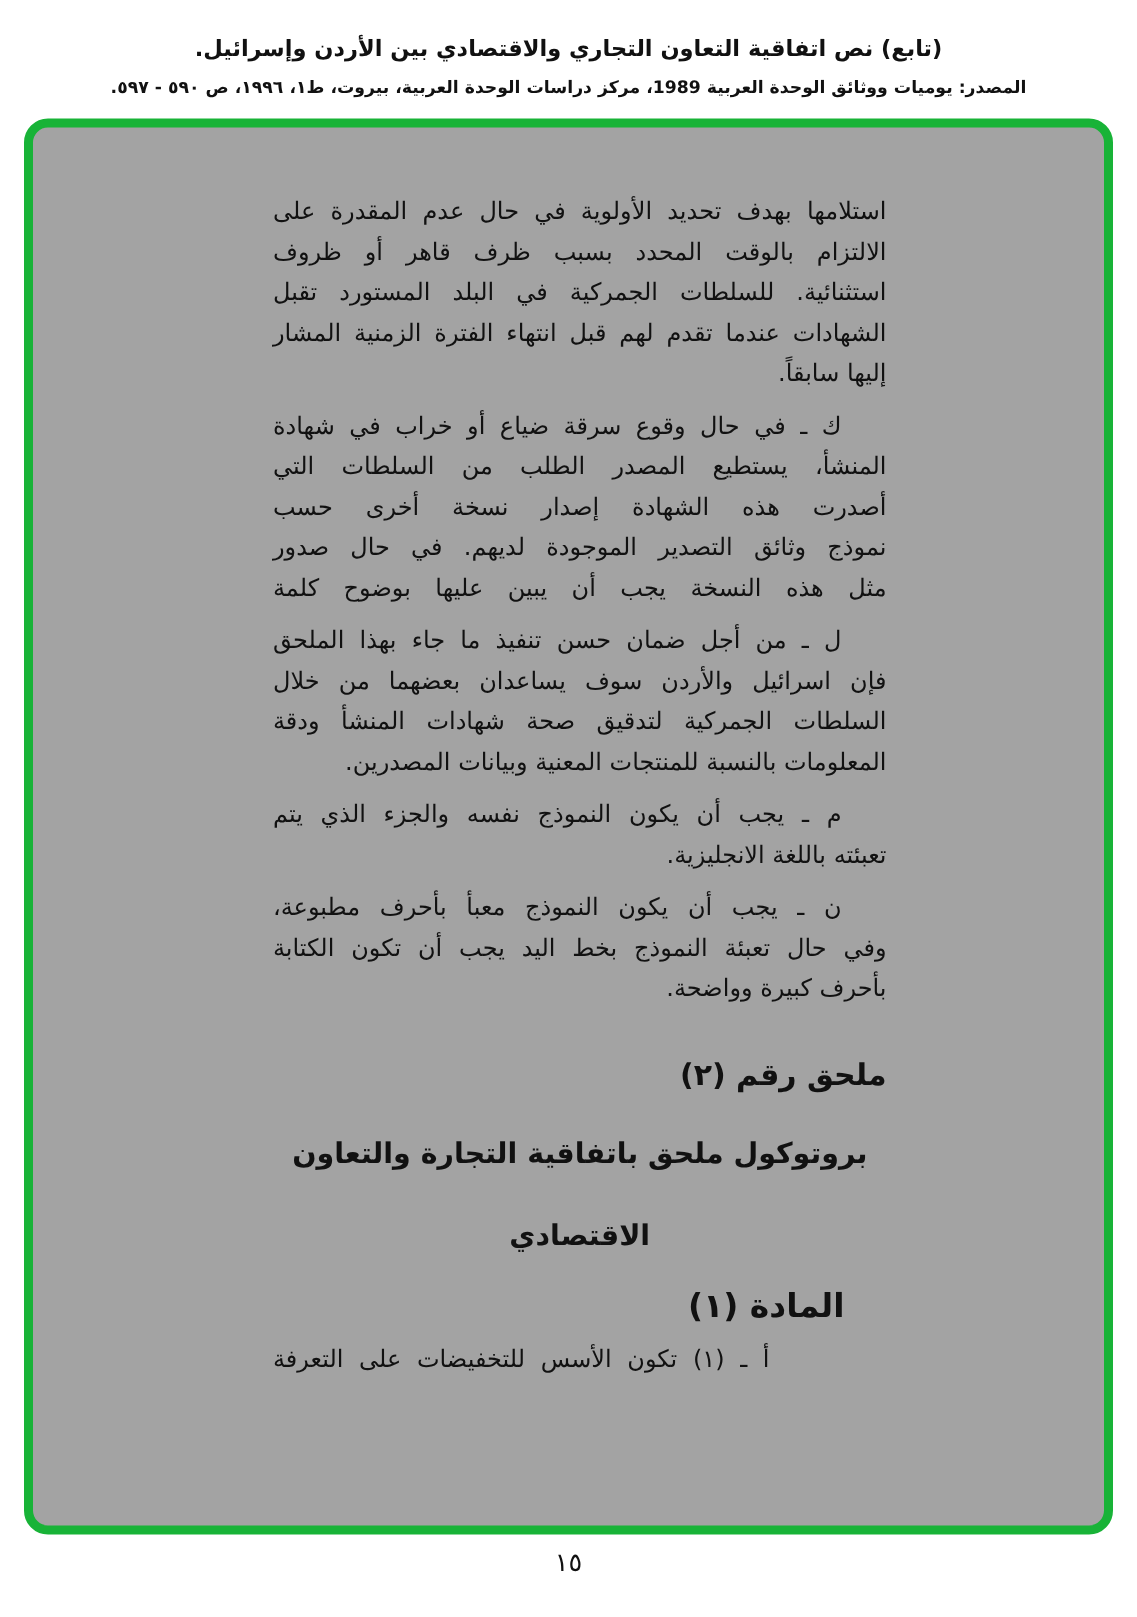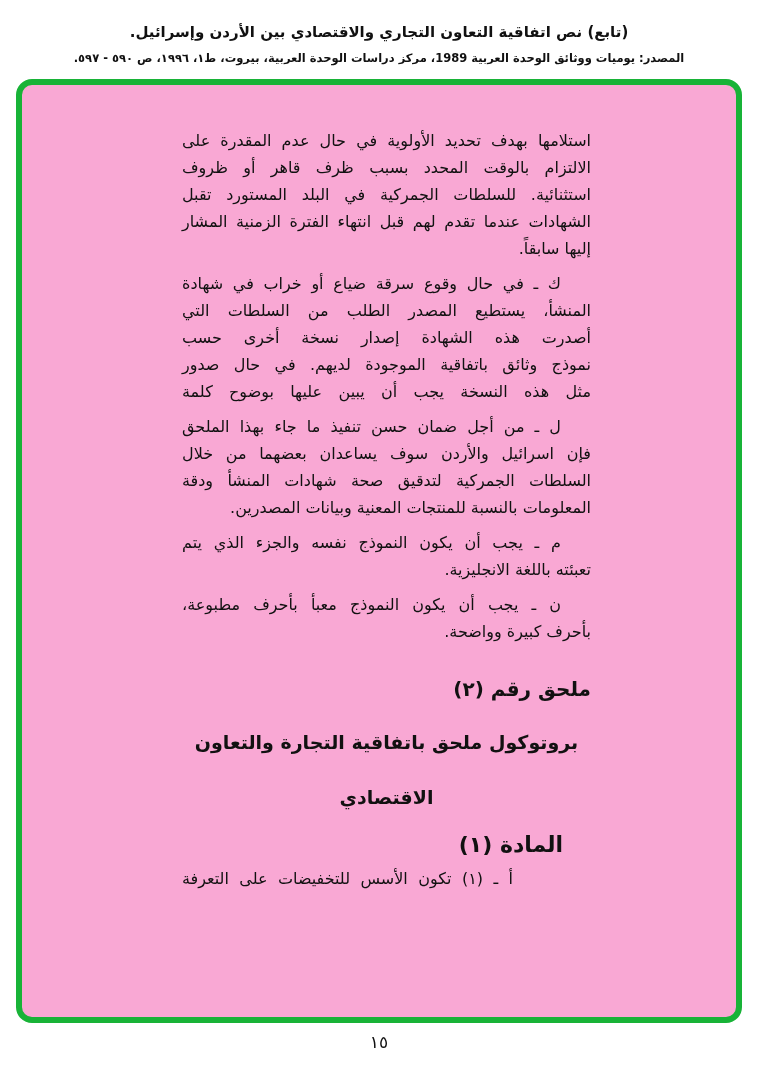--- a/index.html
+++ b/index.html
@@ -20,21 +20,21 @@
     font-size:11.5px;font-weight:bold;margin-top:9px;line-height:15px;
   }
   .green-box{
     box-sizing:border-box;
     width:726px;height:944px;
     margin:13px auto 0 auto;
     border:6px solid #0f172a;
     border-radius:16px;
     padding:42px 145px 0 160px;
     overflow:hidden;
-    background:#f9a8d4;
+    background:#a3a3a3;
   }
   .text-column{width:100%;}
   .para{margin:0 0 8px 0;}
   .line{
     font-size:16px;line-height:27px;
     text-align:justify;
     text-align-last:justify;
     white-space:nowrap;
   }
   .line.last{text-align-last:right;white-space:normal;}
@@ -76,35 +76,36 @@
         <div class="line">استلامها بهدف تحديد الأولوية في حال عدم المقدرة على</div>
         <div class="line">الالتزام بالوقت المحدد بسبب ظرف قاهر أو ظروف</div>
         <div class="line">استثنائية. للسلطات الجمركية في البلد المستورد تقبل</div>
         <div class="line">الشهادات عندما تقدم لهم قبل انتهاء الفترة الزمنية المشار</div>
         <div class="line last">إليها سابقاً.</div>
       </div>
       <div class="para">
         <div class="line indent">ك ـ في حال وقوع سرقة ضياع أو خراب في شهادة</div>
         <div class="line">المنشأ، يستطيع المصدر الطلب من السلطات التي</div>
         <div class="line">أصدرت هذه الشهادة إصدار نسخة أخرى حسب</div>
-        <div class="line">نموذج وثائق باتفاقية الموجودة لديهم. في حال صدور</div>
+        <div class="line">نموذج وثائق التصدير الموجودة لديهم. في حال صدور</div>
         <div class="line">مثل هذه النسخة يجب أن يبين عليها بوضوح كلمة</div>
       </div>
       <div class="para">
         <div class="line indent">ل ـ من أجل ضمان حسن تنفيذ ما جاء بهذا الملحق</div>
         <div class="line">فإن اسرائيل والأردن سوف يساعدان بعضهما من خلال</div>
         <div class="line">السلطات الجمركية لتدقيق صحة شهادات المنشأ ودقة</div>
         <div class="line last">المعلومات بالنسبة للمنتجات المعنية وبيانات المصدرين.</div>
       </div>
       <div class="para">
         <div class="line indent">م ـ يجب أن يكون النموذج نفسه والجزء الذي يتم</div>
         <div class="line last">تعبئته باللغة الانجليزية.</div>
       </div>
       <div class="para">
         <div class="line indent">ن ـ يجب أن يكون النموذج معبأ بأحرف مطبوعة،</div>
+        <div class="line">وفي حال تعبئة النموذج بخط اليد يجب أن تكون الكتابة</div>
         <div class="line last">بأحرف كبيرة وواضحة.</div>
       </div>
       <div class="heading-1">ملحق رقم (٢)</div>
       <div class="heading-2">
         <div class="h2-line">بروتوكول ملحق باتفاقية التجارة والتعاون</div>
         <div class="h2-line">الاقتصادي</div>
       </div>
       <div class="heading-3">المادة (١)</div>
       <div class="item-line">أ ـ (١) تكون الأسس للتخفيضات على التعرفة</div>
     </div>

